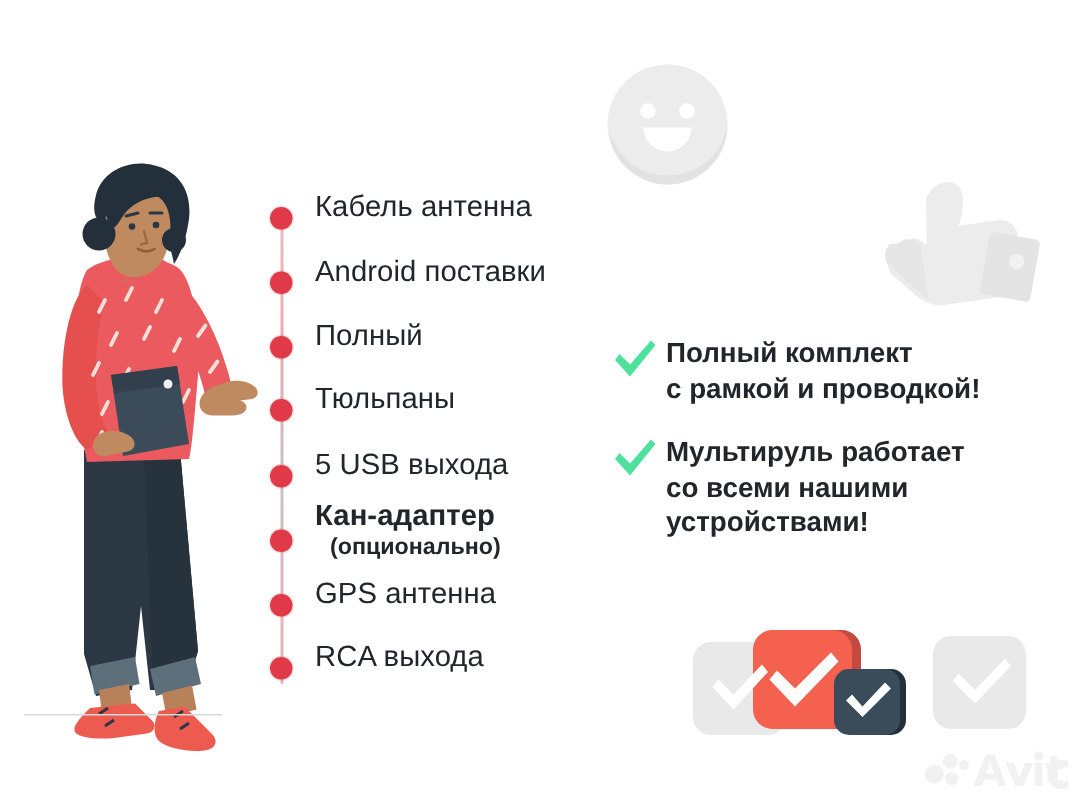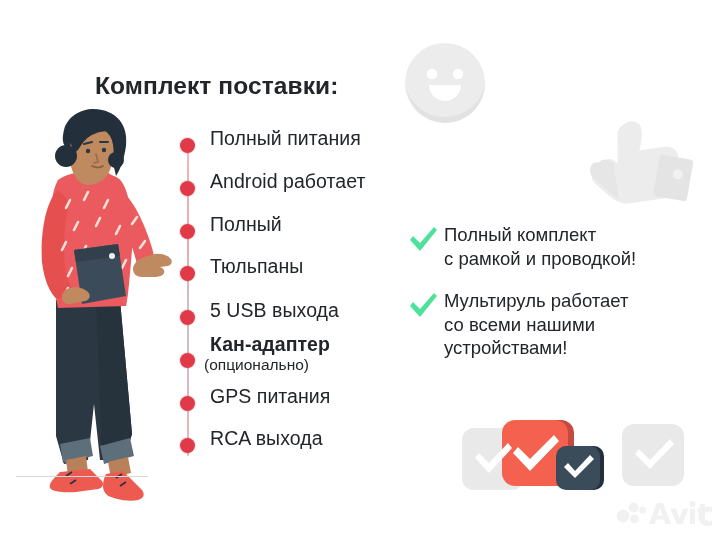--- a/index.html
+++ b/index.html
@@ -81,25 +81,26 @@
     position: absolute;
     left: 34px;
     top: -11px;
     font-size: 19.5px;
     color: #22252a;
     white-space: nowrap;
     letter-spacing: 0.05px;
   }
   .tl-sub {
     position: absolute;
-    left: 28px;
+    left: 44px;
     top: 13px;
     font-size: 15.5px;
     color: #22252a;
     white-space: nowrap;
+    font-weight: bold;
   }
 
   
   .benefits {
     position: absolute;
     left: 408px;
     top: 226px;
     width: 300px;
   }
   .benefit-row {
@@ -115,20 +116,21 @@
     height: 28px;
   }
   .benefit-text {
     position: absolute;
     left: 36px;
     top: -3px;
     font-size: 18.5px;
     line-height: 23.5px;
     color: #22252a;
     white-space: pre-line;
+    font-weight: bold;
   }
 
   
   .boxes {
     position: absolute;
     left: 462px;
     top: 412px;
     width: 222px;
     height: 82px;
   }
@@ -264,33 +266,32 @@
       <path d="M76 40 l8 -2 M92 38 l8 0" stroke="#2b3843" stroke-width="2" fill="none" stroke-linecap="round"></path>
       <circle cx="80" cy="47" r="2.2" fill="#2b3843"></circle>
       <circle cx="96" cy="46" r="2.2" fill="#2b3843"></circle>
 
       <path d="M88 50 l2 8 l-4 1" stroke="#9c6a45" stroke-width="1.6" fill="none" stroke-linecap="round"></path>
       <path d="M84 62 c4 2 8 2 11 0" stroke="#8d5f3f" stroke-width="1.8" fill="none" stroke-linecap="round"></path>
     </svg>
   </div>
   <div class="ground-line"></div>
 
-  <div class="page-title">Комплект поставки:</div>
 
   <div class="timeline">
     <div class="timeline-rail"></div>
 
     <div class="tl-item" style="top:0px;">
       <span class="tl-dot"></span>
-      <span class="tl-label">Полный питания</span>
+      <span class="tl-label">Кабель антенна</span>
     </div>
 
     <div class="tl-item" style="top:43px;">
       <span class="tl-dot"></span>
-      <span class="tl-label">Android работает</span>
+      <span class="tl-label">Android поставки</span>
     </div>
 
     <div class="tl-item" style="top:86px;">
       <span class="tl-dot"></span>
       <span class="tl-label">Полный</span>
     </div>
 
     <div class="tl-item" style="top:128px;">
       <span class="tl-dot"></span>
       <span class="tl-label">Тюльпаны</span>
@@ -302,21 +303,21 @@
     </div>
 
     <div class="tl-item" style="top:215px;">
       <span class="tl-dot"></span>
       <span class="tl-label" style="top:-20px;font-weight:bold;">Кан-адаптер</span>
       <span class="tl-sub" style="top:3px;">(опционально)</span>
     </div>
 
     <div class="tl-item" style="top:258px;">
       <span class="tl-dot"></span>
-      <span class="tl-label">GPS питания</span>
+      <span class="tl-label">GPS антенна</span>
     </div>
 
     <div class="tl-item" style="top:300px;">
       <span class="tl-dot"></span>
       <span class="tl-label">RCA выхода</span>
     </div>
   </div>
 
   <div class="benefits">
 

